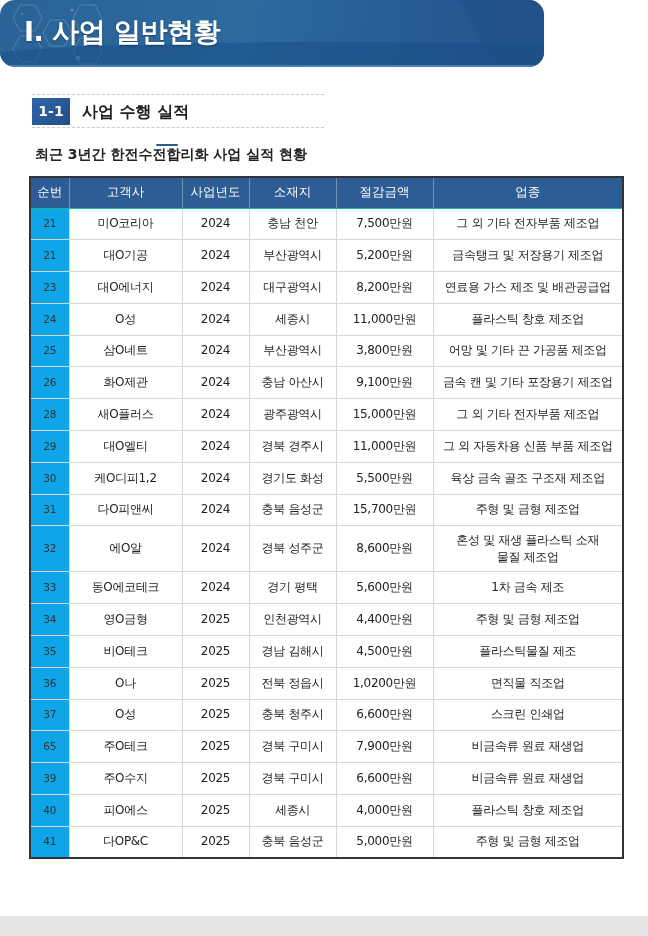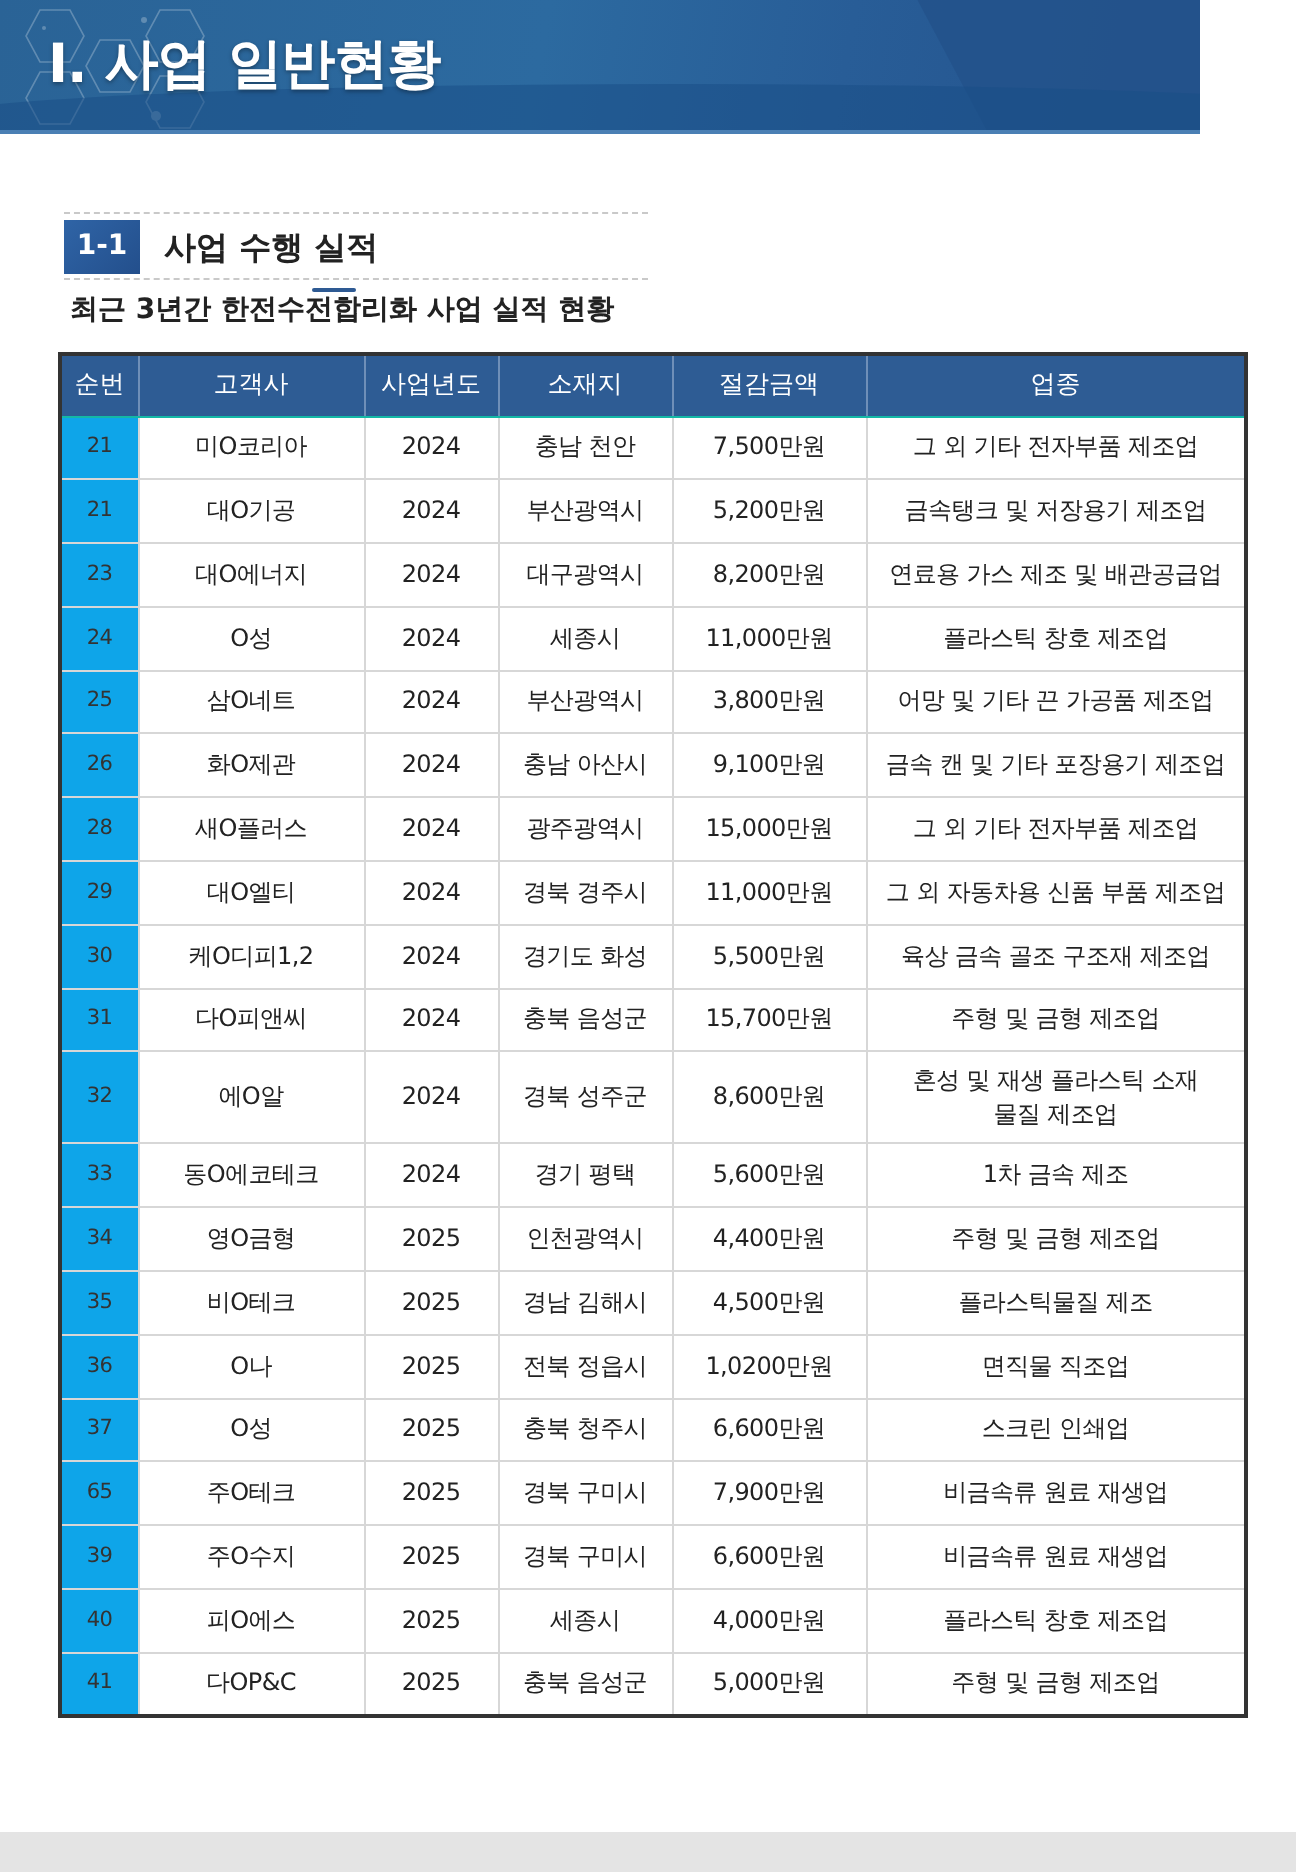--- a/index.html
+++ b/index.html
@@ -1,43 +1,44 @@
 <!DOCTYPE html>
 <html><head>
 <meta charset="utf-8">
 <style>
   * { box-sizing: border-box; margin: 0; padding: 0; }
   html, body { width: 648px; height: 936px; overflow: hidden; background: #ffffff; }
   body { font-family: "DejaVu Sans", "Liberation Sans", sans-serif; color: #222; position: relative; }
 
   .banner {
-    position: absolute; left: 0; top: 0; width: 600px; height: 67px;
+    position: absolute; left: 0; top: 0; width: 544px; height: 67px;
     background: linear-gradient(100deg, #2a6396 0%, #2c6aa0 45%, #285d97 70%, #24528c 100%);
     overflow: hidden;
+    border-radius: 15px;
   }
   .banner .shape1 {
     position: absolute; left: 480px; top: -20px; width: 300px; height: 120px;
     background: #23528b; transform: skewX(28deg); opacity: 0.85;
   }
   .banner .shape2 {
     position: absolute; left: -40px; top: 42px; width: 760px; height: 60px;
     background: #1a4f86; border-radius: 50% 50% 0 0 / 30% 30% 0 0; opacity: 0.55;
   }
   .banner .hex {
     position: absolute; left: 0; top: 0; width: 140px; height: 67px; opacity: 0.25;
   }
   .banner .bottom-line { position: absolute; left: 0; bottom: 0; width: 100%; height: 2px; background: #4a7fb4; }
   .banner-title {
     position: absolute; left: 24px; top: 14px; font-size: 27px; font-weight: bold;
     color: #ffffff; letter-spacing: -0.5px; text-shadow: 0 1px 2px rgba(0,0,0,0.35);
     font-family: "DejaVu Sans", sans-serif;
   }
 
   .section-head {
-    position: absolute; left: 32px; top: 106px; width: 292px; height: 34px;
+    position: absolute; left: 32px; top: 94px; width: 292px; height: 34px;
     border-top: 1px dashed #c9c9c9; border-bottom: 1px dashed #c9c9c9;
   }
   .section-num {
     position: absolute; left: 0; top: 3px; width: 38px; height: 27px;
     background: linear-gradient(135deg, #2f64a6 0%, #234f8c 100%);
     color: #fff; font-weight: bold; font-size: 14px; text-align: center; line-height: 27px;
   }
   .section-title {
     position: absolute; left: 50px; top: 5px; font-size: 16px; font-weight: bold; color: #222;
     line-height: 24px;

